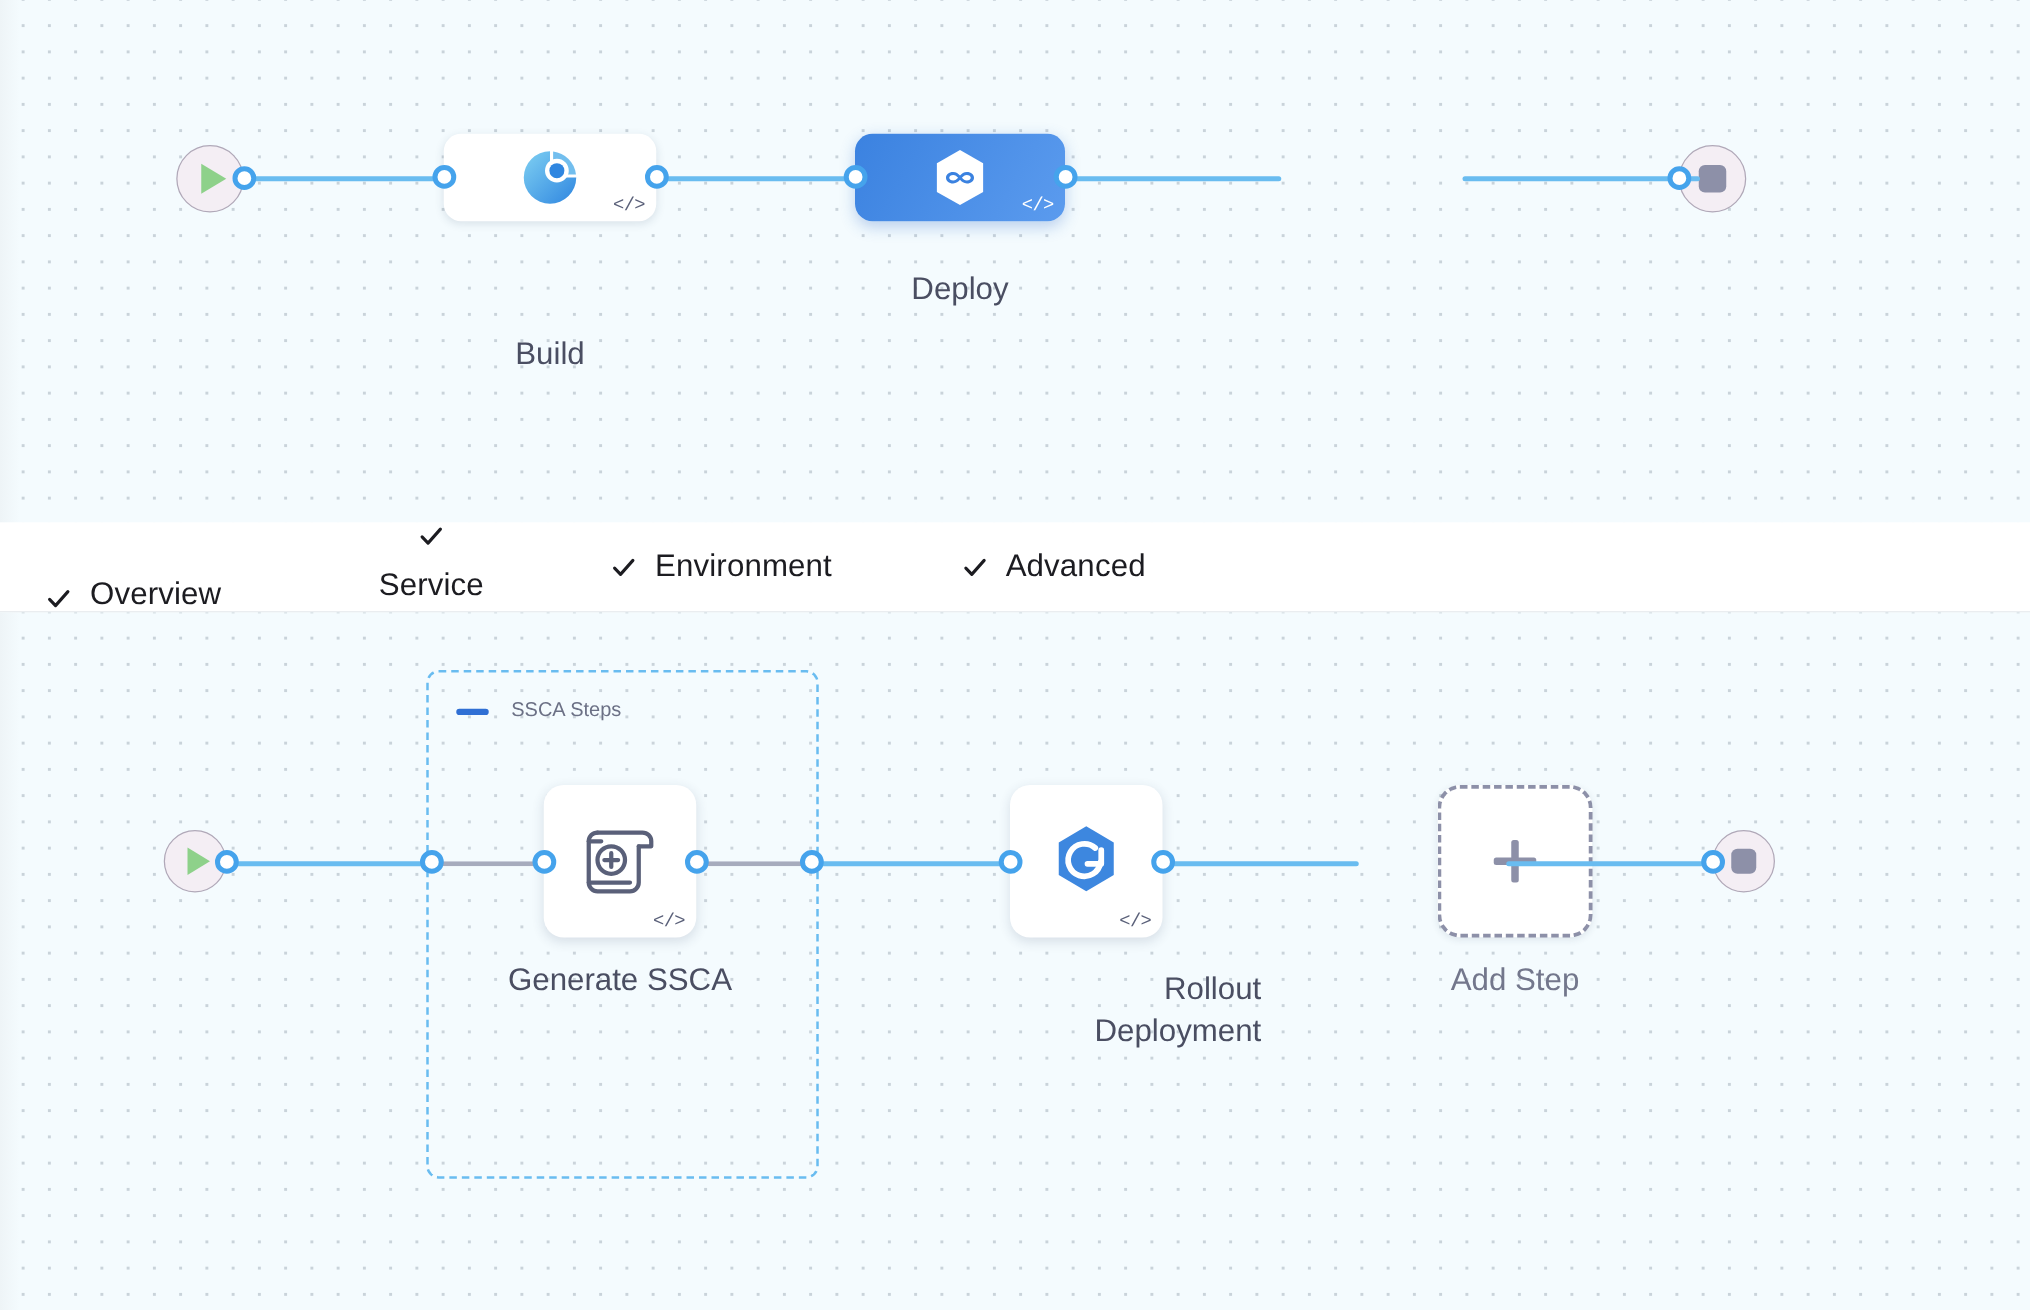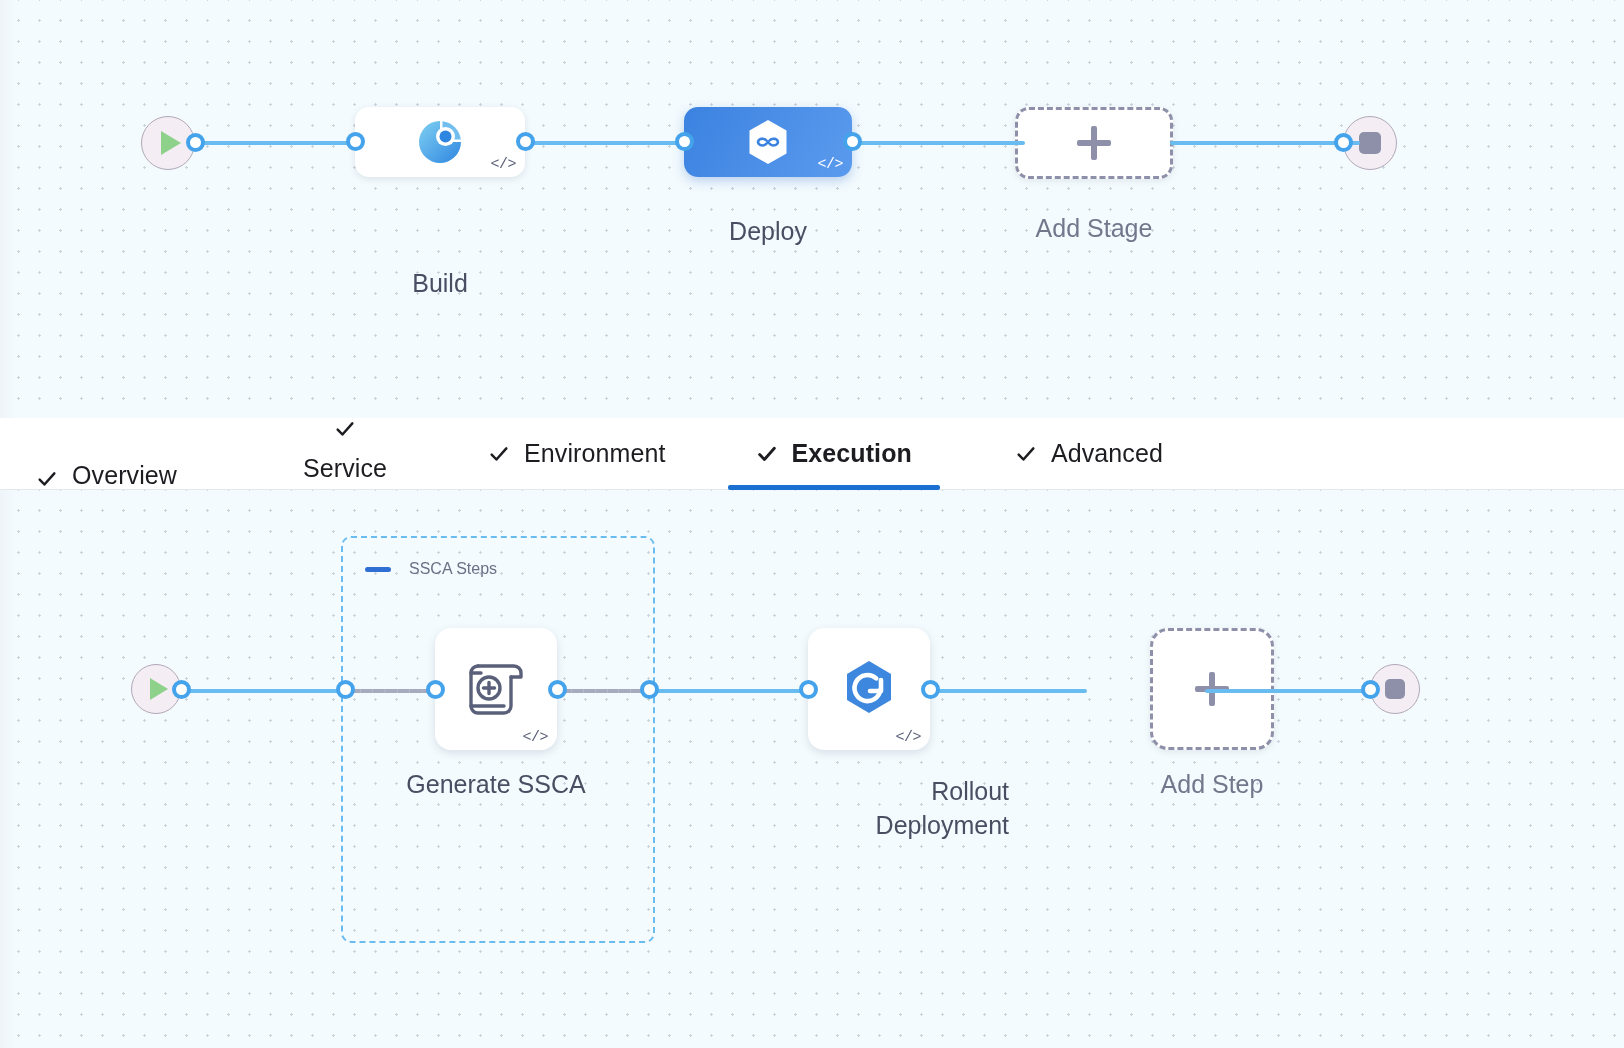--- a/index.html
+++ b/index.html
@@ -192,26 +192,20 @@
           <path d="M25 3 L43.5 13.5 L43.5 36.5 L25 47 L6.5 36.5 L6.5 13.5 Z" fill="#ffffff"></path>
           <path d="M19.5 20.5 c-3.4 0 -5.7 2 -5.7 4.6 c0 2.6 2.3 4.6 5.7 4.6 c2.5 0 4.1 -1.3 5.5 -2.9 c1.4 1.6 3 2.9 5.5 2.9 c3.4 0 5.7 -2 5.7 -4.6 c0 -2.6 -2.3 -4.6 -5.7 -4.6 c-2.5 0 -4.1 1.3 -5.5 2.9 c-1.4 -1.6 -3 -2.9 -5.5 -2.9 Z M19.6 22.9 c1.6 0 2.7 1 3.9 2.2 c-1.2 1.2 -2.3 2.2 -3.9 2.2 c-1.9 0 -3.2 -0.9 -3.2 -2.2 c0 -1.3 1.3 -2.2 3.2 -2.2 Z M30.4 22.9 c1.9 0 3.2 0.9 3.2 2.2 c0 1.3 -1.3 2.2 -3.2 2.2 c-1.6 0 -2.7 -1 -3.9 -2.2 c1.2 -1.2 2.3 -2.2 3.9 -2.2 Z" fill="#3b82e0"></path>
         </svg>
         <span class="code-badge light">&lt;/&gt;</span>
       </div>
       <div class="port" style="left:-9px; top:25px;"></div>
       <div class="port" style="left:159px; top:25px;"></div>
       <div class="node-label" style="left:-16px; top:108px; width:200px;">Deploy</div>
     </div>
 
-    <div class="node" style="left:1015px; top:107px;">
-      <div class="dashed-add" style="width:158px; height:72px;">
-        <div class="plus"></div>
-      </div>
-      <div class="node-label muted" style="left:-21px; top:105px; width:200px;">Add Stage</div>
-    </div>
 
     <div class="node" style="left:1343px; top:116px;">
       <div class="terminal">
         <div class="stop-sq"></div>
       </div>
       <div class="port" style="left:-9px; top:17px;"></div>
     </div>
   </div>
 
   <div class="tabbar">
@@ -225,26 +219,20 @@
       <svg class="check" viewBox="0 0 24 24">
         <path d="M4 12.6 L9.2 18 L20 5.8" fill="none" stroke="#1c1c21" stroke-width="2.7" stroke-linecap="round" stroke-linejoin="round"></path>
       </svg>
       <span class="tab-label">Service</span>
     </div>
     <div class="tab" style="margin-left:93px;">
       <svg class="check" viewBox="0 0 24 24">
         <path d="M4 12.6 L9.2 18 L20 5.8" fill="none" stroke="#1c1c21" stroke-width="2.7" stroke-linecap="round" stroke-linejoin="round"></path>
       </svg>
       <span class="tab-label">Environment</span>
-    </div>
-    <div class="tab active" style="margin-left:82px;">
-      <svg class="check" viewBox="0 0 24 24">
-        <path d="M4 12.6 L9.2 18 L20 5.8" fill="none" stroke="#1c1c21" stroke-width="3.1" stroke-linecap="round" stroke-linejoin="round"></path>
-      </svg>
-      <span class="tab-label">Execution</span>
     </div>
     <div class="tab" style="margin-left:95px;">
       <svg class="check" viewBox="0 0 24 24">
         <path d="M4 12.6 L9.2 18 L20 5.8" fill="none" stroke="#1c1c21" stroke-width="2.7" stroke-linecap="round" stroke-linejoin="round"></path>
       </svg>
       <span class="tab-label">Advanced</span>
     </div>
   </div>
 
   <div class="pane bottom">

